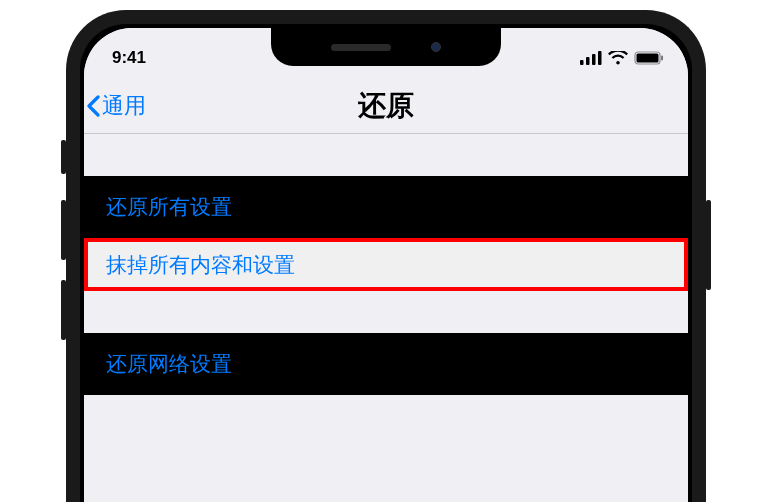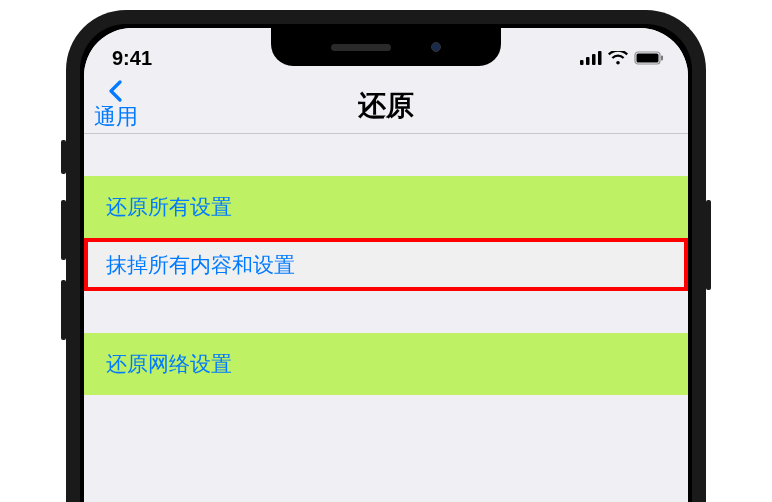--- a/index.html
+++ b/index.html
@@ -75,44 +75,43 @@
     .status-bar {
       height: 50px;
       display: flex;
       align-items: center;
       justify-content: space-between;
       padding: 10px 24px 0 28px;
       background: #efeff4;
     }
     .status-time {
       font-weight: 600;
-      font-size: 20px;
+      font-size: 17px;
       color: #000;
     }
     .status-icons {
       display: flex;
       align-items: center;
       gap: 6px;
     }
     .nav-bar {
       height: 56px;
       display: flex;
       align-items: center;
       position: relative;
       background: #efeff4;
       border-bottom: 1px solid #c8c7cc;
     }
     .back-button {
       display: flex;
       align-items: center;
       color: #007aff;
       font-size: 22px;
-      padding-left: 10px;
+      padding-left: 2px;
       cursor: pointer;
-      flex-direction: column;
     }
     .back-chevron {
       width: 14px;
       height: 22px;
       margin-right: 2px;
     }
     .nav-title {
       position: absolute;
       left: 50%;
       transform: translateX(-50%);
@@ -120,21 +119,21 @@
       font-weight: 600;
       color: #000;
     }
     .content {
       background: #efeff4;
     }
     .spacer { height: 42px; background: #efeff4; }
     .spacer-small { height: 42px; background: #efeff4; }
     .row {
       height: 62px;
-      background: #bef264;
+      background: #000000;
       display: flex;
       align-items: center;
       padding: 0 22px;
       font-size: 21px;
       color: #007aff;
       cursor: pointer;
       position: relative;
     }
     .row.highlighted {
       background: #f0f0f0;

